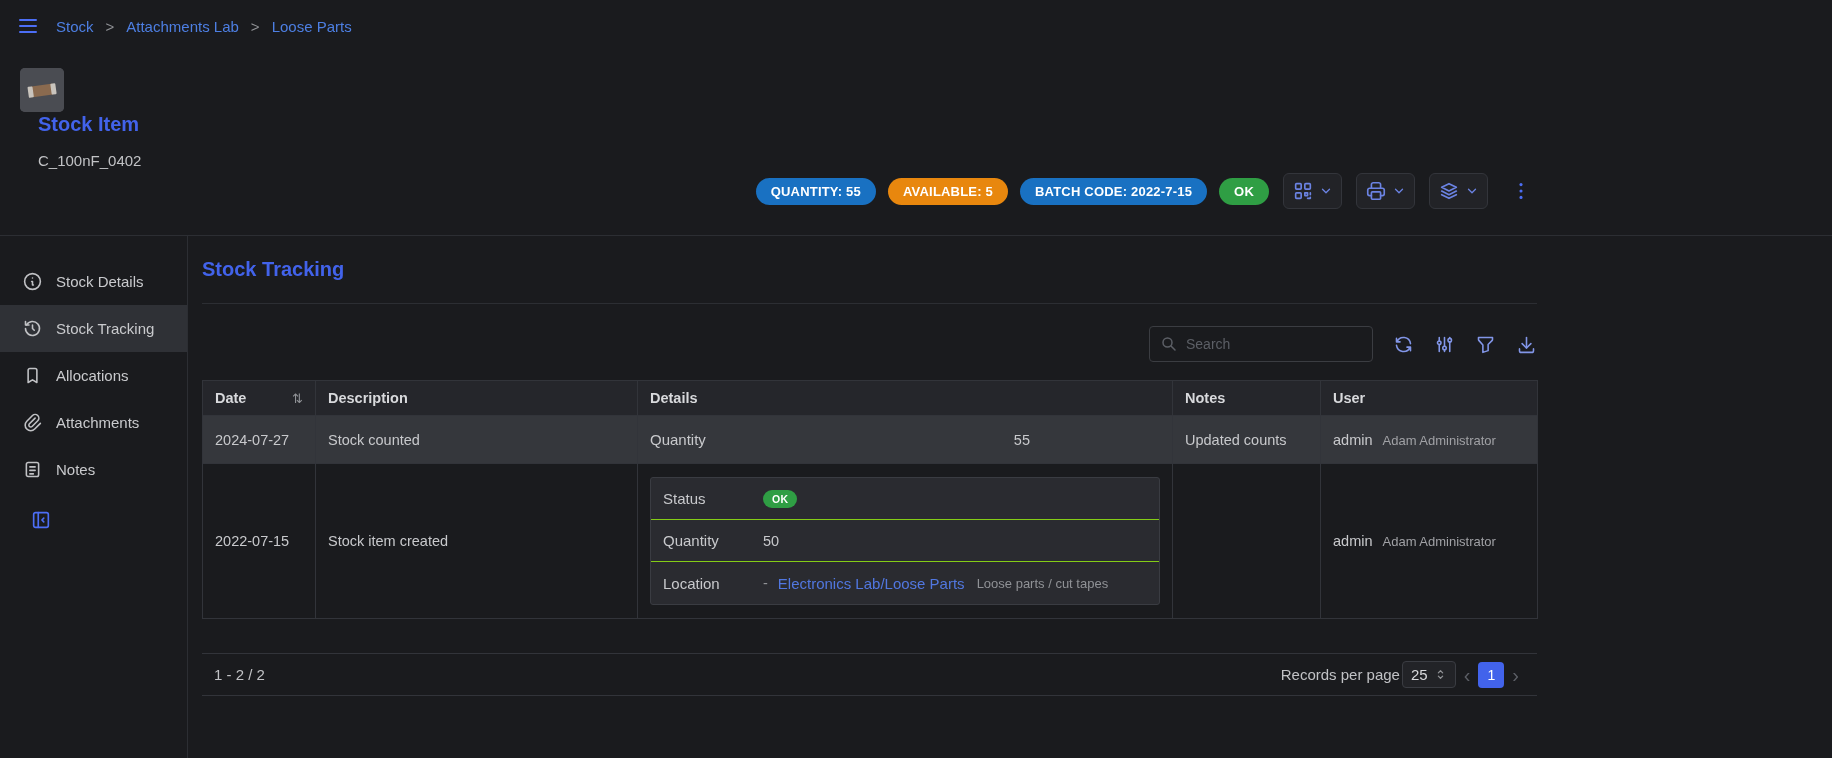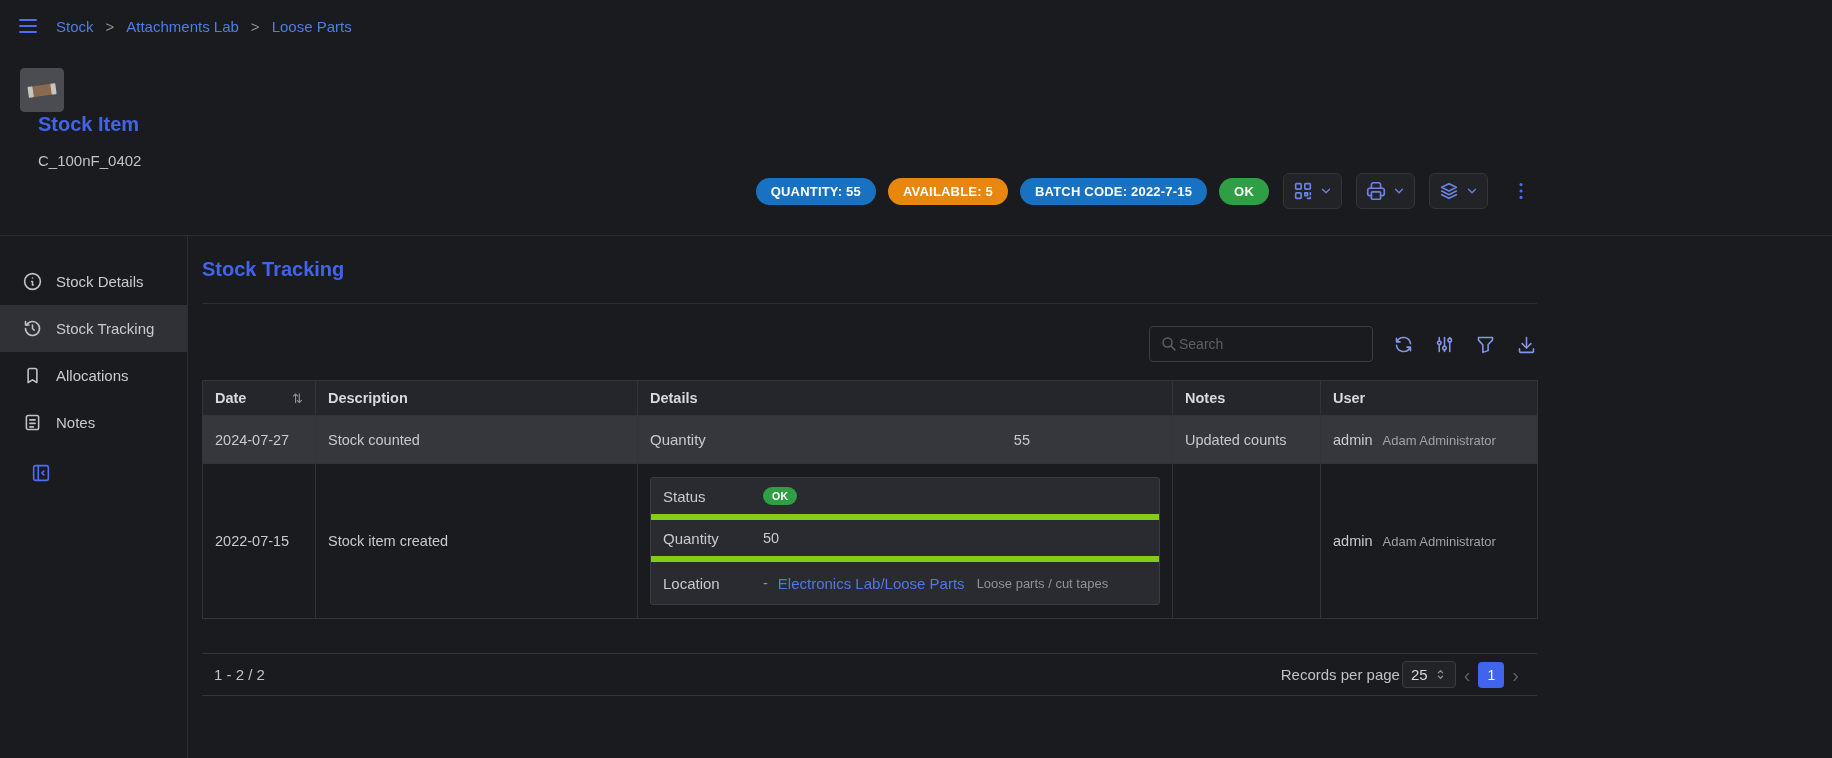--- a/index.html
+++ b/index.html
@@ -43,40 +43,40 @@
   .side-icon { color:#c1c2c5; display:flex; }
   .collapse-btn { margin:16px 0 0 30px; color:#4c6ef5; cursor:pointer; display:inline-flex; }
 
   .main { flex:1; padding:22px 0 0 14px; }
   .main-inner { width:1335px; }
   .page-heading { color:#4263eb; font-size:20px; font-weight:bold; margin-bottom:22px; }
   .heading-divider { border-bottom:1px solid #2c2e33; margin-bottom:22px; }
 
   
   .toolbar { display:flex; justify-content:flex-end; align-items:center; gap:20px; margin-bottom:18px; }
-  .search-box { display:flex; align-items:center; gap:1px; width:224px; height:36px; border:1px solid #3b3d42; border-radius:4px; padding:0 10px; background:#1a1b1e; }
+  .search-box { display:flex; align-items:center; gap:8px; width:224px; height:36px; border:1px solid #3b3d42; border-radius:4px; padding:0 10px; background:#1a1b1e; }
   .search-box input { background:transparent; border:none; outline:none; color:#c1c2c5; width:100%; font-size:14px; font-family:"Liberation Sans", sans-serif; }
   .search-box input::placeholder { color:#5c5f66; }
   .search-icon { color:#5c5f66; display:flex; }
   .tool-icon { color:#8296e8; cursor:pointer; display:flex; }
 
   
   table { width:1335px; border-collapse:collapse; table-layout:fixed; }
   th { background:#25262b; text-align:left; font-weight:bold; color:#d8d9dc; padding:9px 12px; border:1px solid #32343a; font-size:14.5px; }
   td { border:1px solid #32343a; padding:9px 12px; vertical-align:middle; color:#c8c9cc; font-size:14.5px; }
   tr.row-highlight td { background:#35373c; }
   .th-flex { display:flex; align-items:center; justify-content:space-between; }
   .sort-icon { color:#909296; font-size:13px; font-weight:normal; }
 
   .detail-line { display:flex; align-items:center; padding:6px 0; }
   .detail-key { width:100px; flex:0 0 auto; font-size:15px; color:#c8c9cc; }
   .detail-val-right { width:280px; text-align:right; }
 
   .subtable { border:1px solid #3a3c42; border-radius:3px; margin:4px 0; background:#2a2b30; }
-  .subrow { display:flex; align-items:center; min-height:42px; padding:0 12px; border-bottom:6px solid #84cc16; }
+  .subrow { display:flex; align-items:center; min-height:42px; padding:0 12px; border-bottom:1px solid #84cc16; }
   .subrow:last-child { border-bottom:none; }
   .mini-badge { background:#2f9e44; color:#fff; font-size:10.5px; font-weight:bold; padding:3px 9px; border-radius:10px; letter-spacing:.3px; }
   .loc-dash { color:#909296; margin-right:10px; }
   .loc-link { color:#5177e0; cursor:pointer; font-size:15px; }
   .loc-extra { color:#909296; font-size:13px; margin-left:12px; }
 
   .user-name { color:#c8c9cc; }
   .user-full { color:#a0a1a5; font-size:13px; margin-left:10px; }
 
   
@@ -207,20 +207,28 @@
         </span>
         <span>Stock Tracking</span>
       </div>
       <div class="side-item">
         <span class="side-icon">
           <svg width="21" height="21" viewBox="0 0 24 24" fill="none" stroke="currentColor" stroke-width="1.8" stroke-linecap="round" stroke-linejoin="round">
               <path d="M9 4h6a2 2 0 0 1 2 2v14l-5-3-5 3V6a2 2 0 0 1 2-2z"></path>
             </svg>
         </span>
         <span>Allocations</span>
+      </div>
+      <div class="side-item">
+        <span class="side-icon">
+          <svg width="21" height="21" viewBox="0 0 24 24" fill="none" stroke="currentColor" stroke-width="1.8" stroke-linecap="round" stroke-linejoin="round">
+              <path d="M15 7l-6.5 6.5a2.12 2.12 0 1 0 3 3L18 10a4.24 4.24 0 1 0-6-6L5.5 10.5a6.36 6.36 0 1 0 9 9L21 13"></path>
+            </svg>
+        </span>
+        <span>Attachments</span>
       </div>
       <div class="side-item">
         <span class="side-icon">
           <svg width="21" height="21" viewBox="0 0 24 24" fill="none" stroke="currentColor" stroke-width="1.8" stroke-linecap="round" stroke-linejoin="round">
               <rect x="5" y="4" width="14" height="16" rx="2"></rect>
               <path d="M9 9h6M9 13h6M9 17h4"></path>
             </svg>
         </span>
         <span>Notes</span>
       </div>

